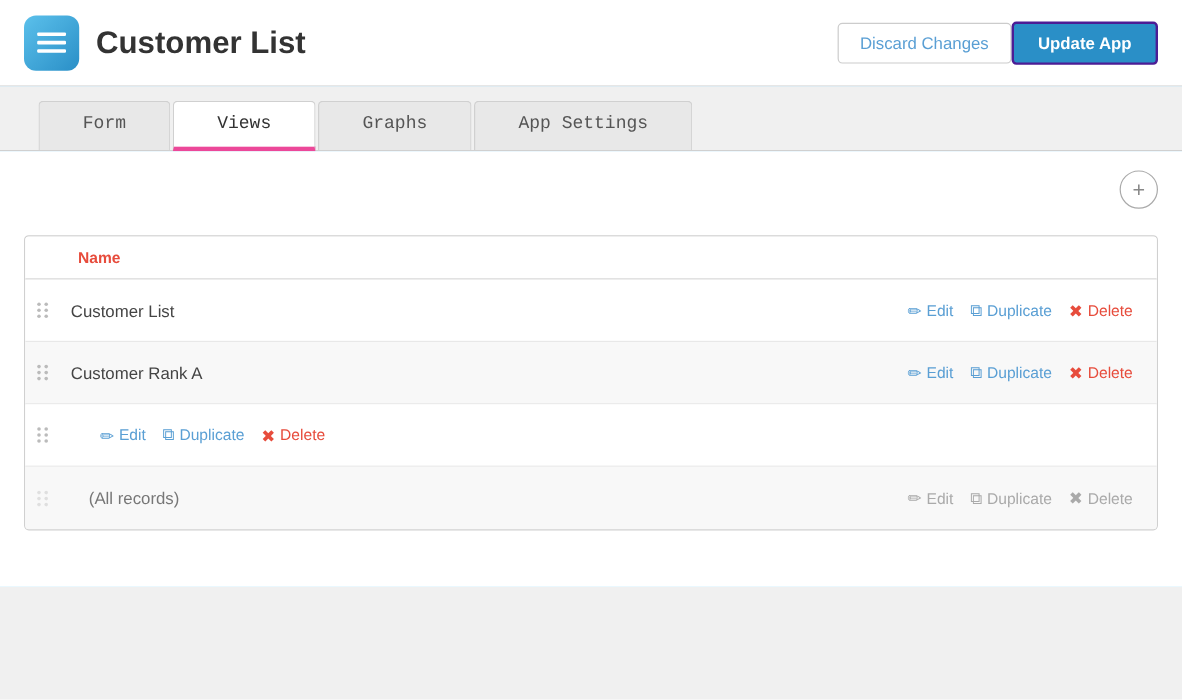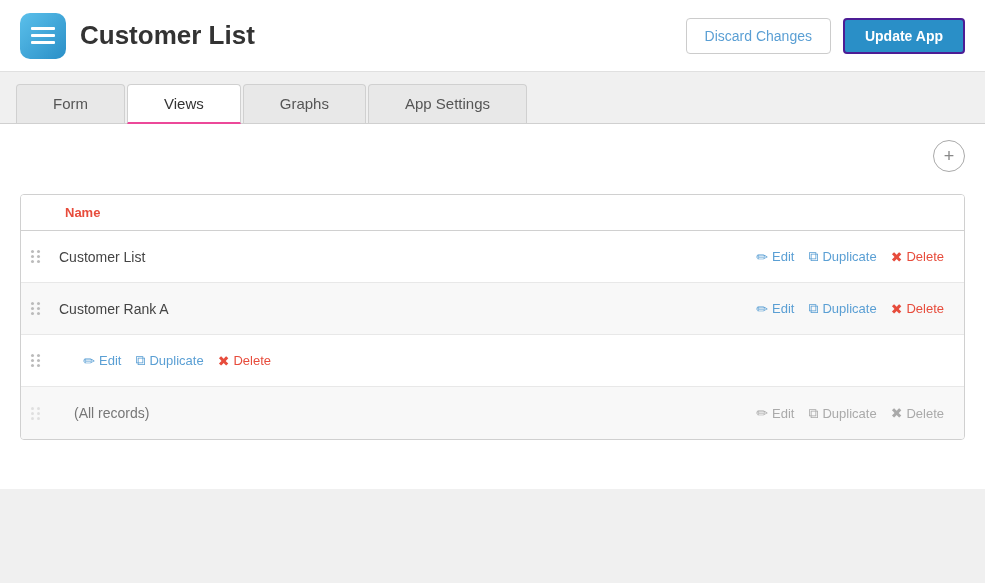--- a/index.html
+++ b/index.html
@@ -45,21 +45,21 @@
       width: 28px;
       height: 28px;
     }
     .app-title {
       font-size: 26px;
       font-weight: 600;
       color: #333333;
     }
     .header-right {
       display: flex;
-      gap: 12px;
+      align-items: center;
     }
     .btn-discard {
       background: #ffffff;
       border: 1px solid #cccccc;
       color: #5a9fd4;
       padding: 8px 18px;
       border-radius: 4px;
       cursor: pointer;
       font-size: 14px;
     }
@@ -72,38 +72,39 @@
       cursor: pointer;
       font-size: 14px;
       font-weight: 600;
     }
     
     .tabs {
       display: flex;
       background: #f0f0f0;
       border-bottom: 1px solid #d0d0d0;
       padding-top: 12px;
-      padding-left: 16px;
+      padding-left: 32px;
+      font-family: Liberation Mono, monospace;
     }
     .tab {
       padding: 10px 36px;
       cursor: pointer;
       font-size: 15px;
       border: 1px solid #d0d0d0;
       border-bottom: none;
       border-radius: 4px 4px 0 0;
       background: #e8e8e8;
       color: #555;
       margin-right: 2px;
     }
     .tab.active {
       background: #ffffff;
       color: #333;
       font-weight: 500;
-      border-bottom: 2px solid #ec4899;
+      border-bottom: 4px solid #ec4899;
       margin-bottom: -1px;
       z-index: 1;
     }
     
     .main-content {
       flex: 1;
       background: #ffffff;
       padding: 16px 20px;
       position: relative;
       overflow: hidden;

